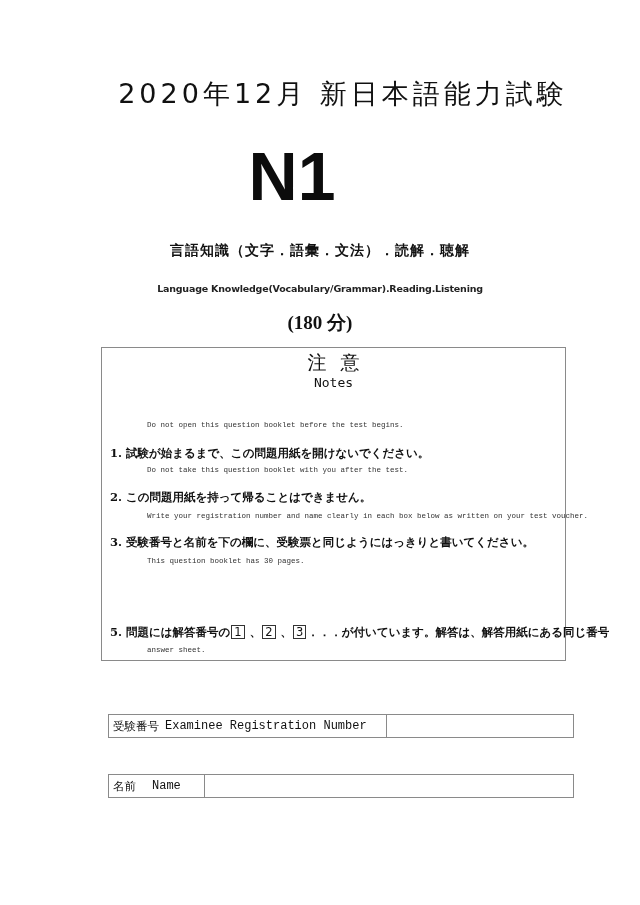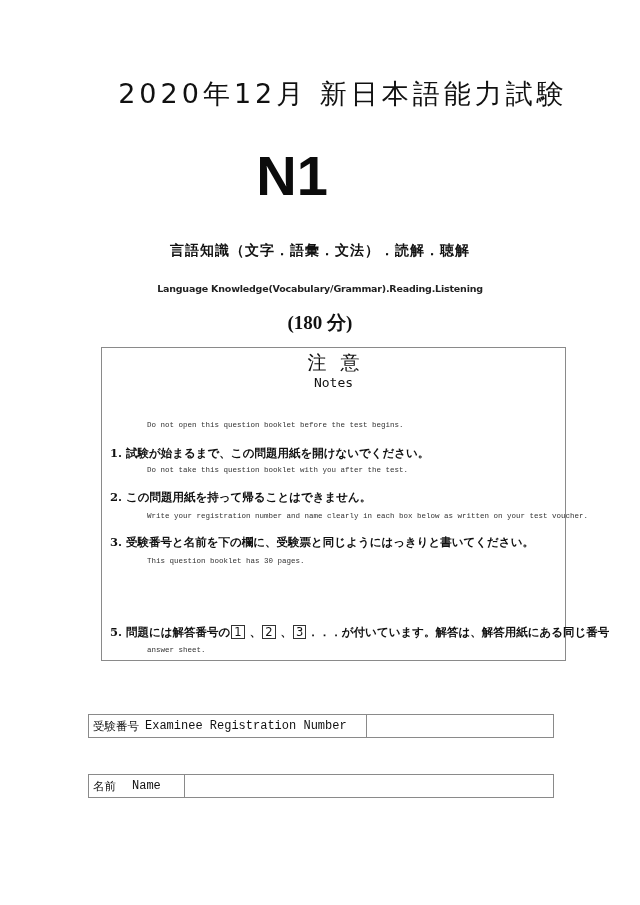--- a/index.html
+++ b/index.html
@@ -10,21 +10,21 @@
   }
   .abs { position: absolute; }
   .title {
     left: 0; width: 640px; top: 76px; text-align: center;
     font-family: "DejaVu Sans", sans-serif; font-weight: normal;
     font-size: 27px; letter-spacing: 4px; color: #111; padding-left: 23px;
   }
   .level {
     left: 0; width: 584px; top: 136px; text-align: center;
     font-family: "Liberation Sans", sans-serif; font-weight: bold;
-    font-size: 56px; line-height: 80px; color: #0c0c0c;
+    font-size: 68px; line-height: 80px; color: #0c0c0c;
   }
   .sections {
     left: 0; width: 640px; top: 242px; text-align: center;
     font-family: "DejaVu Sans", sans-serif; font-weight: bold;
     font-size: 14px; color: #111; letter-spacing: 1px;
   }
   .sections-en {
     left: 0; width: 640px; top: 283px; text-align: center;
     font-family: "DejaVu Sans", sans-serif; font-weight: bold;
     font-size: 9.5px; color: #222; letter-spacing: -0.2px;
@@ -55,21 +55,21 @@
     left: 26px; font-family: "Liberation Mono", monospace;
     font-size: 7.5px; color: #333; white-space: nowrap; padding-left: 19px;
   }
   .boxnum {
     display: inline-block; border: 1px solid #333; padding: 0 2px;
     line-height: 12px; margin: 0 1px; font-weight: normal;
     font-family: "DejaVu Sans", sans-serif;
   }
   .boxnum.sm { line-height: 9px; padding: 0 1px; font-size: 8px; }
   .field-row {
-    left: 88px; width: 466px; height: 24px;
+    left: 108px; width: 466px; height: 24px;
     border: 1.5px solid #8a8a8a; box-sizing: border-box; display: flex;
   }
   .field-label {
     height: 100%; border-right: 1.5px solid #8a8a8a; box-sizing: border-box;
     display: flex; align-items: center; padding-left: 4px;
     font-family: "DejaVu Serif", serif; font-size: 11.5px; color: #111; white-space: nowrap;
   }
   .field-label .en { font-family: "Liberation Mono", monospace; font-size: 12px; margin-left: 6px; }
   .field-input { flex: 1; height: 100%; }
 </style>

